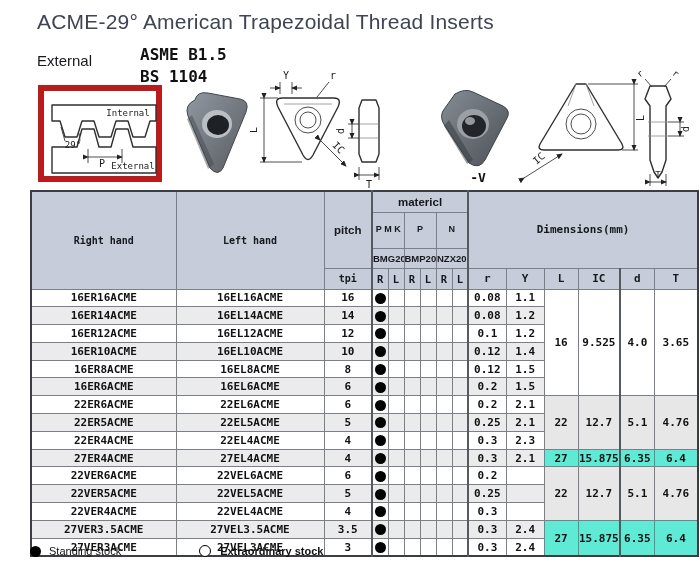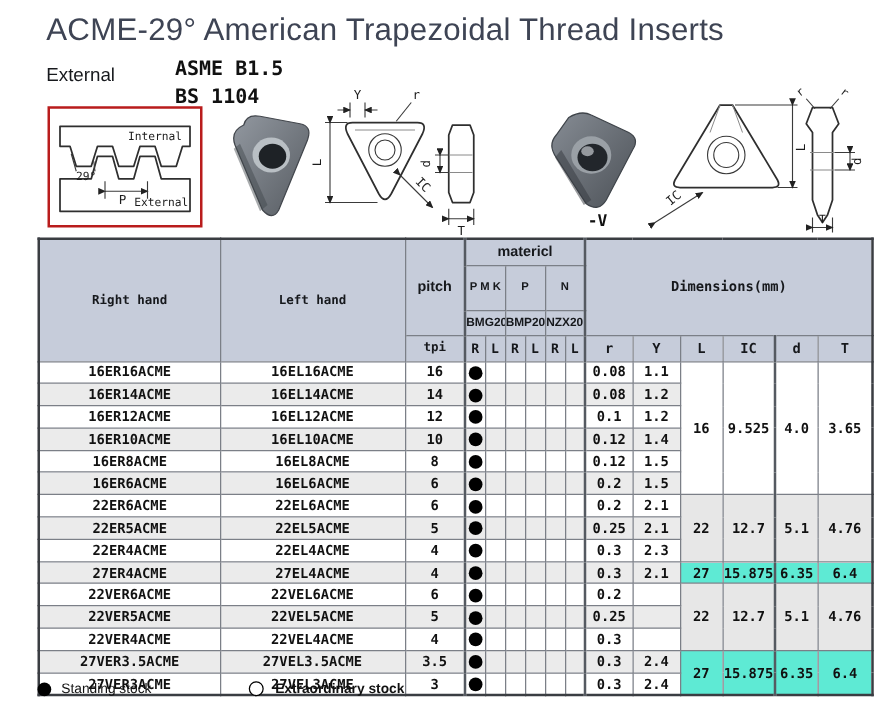--- a/index.html
+++ b/index.html
@@ -1,28 +1,28 @@
 <!DOCTYPE html>
 <html><head>
 <meta charset="utf-8">
 <style>
   html,body{margin:0;padding:0;}
   body{width:700px;height:569px;background:#fff;position:relative;overflow:hidden;
        font-family:"Liberation Sans",sans-serif;color:#111;}
   .abs{position:absolute;}
 
   
-  #page-title{left:37px;top:10px;font-size:25px;color:#3e4454;letter-spacing:.2px;}
+  #page-title{left:37px;top:10px;font-size:21px;color:#3e4454;letter-spacing:.2px;}
   #type-label{left:37px;top:52px;font-size:15px;color:#17191d;}
   #standards{left:140px;top:44px;font-family:"DejaVu Sans Mono",monospace;
              font-weight:bold;font-size:16px;line-height:1.4;color:#111;}
 
   
   .diagram{position:absolute;}
-  #profile-box{left:38px;top:85px;width:124px;height:97px;border:2px solid #b91c1c;box-sizing:border-box;background:#fff;}
+  #profile-box{left:38px;top:85px;width:124px;height:97px;border:6px solid #b91c1c;box-sizing:border-box;background:#fff;}
   svg text{font-family:"DejaVu Sans Mono",monospace;fill:#1c1c1c;}
   .dline{stroke:#2f2f2f;stroke-width:1.4;fill:#fff;stroke-linejoin:round;}
   .thin{stroke:#3a3a3a;stroke-width:.9;fill:none;}
   .hid{stroke:#8a8a8a;stroke-width:.8;fill:none;}
   #v-label{left:446px;top:170px;width:64px;text-align:center;
            font-family:"DejaVu Sans Mono",monospace;font-weight:bold;font-size:13px;}
 
   
   #insert-table{position:absolute;left:30px;top:190px;width:667px;border-collapse:collapse;
         table-layout:fixed;font-family:"DejaVu Sans Mono",monospace;}

